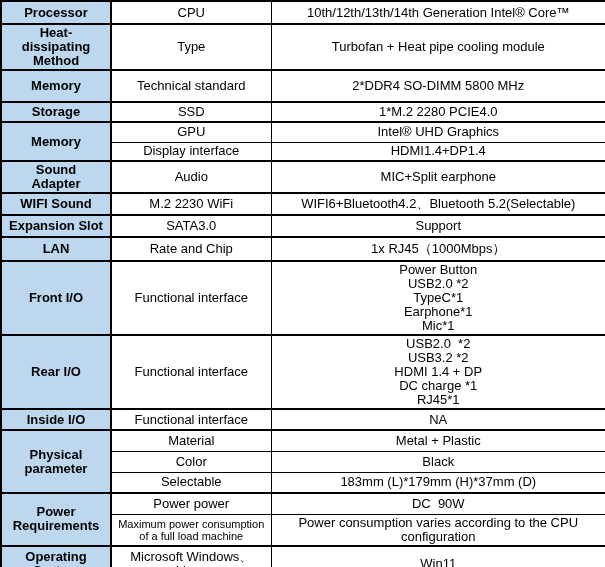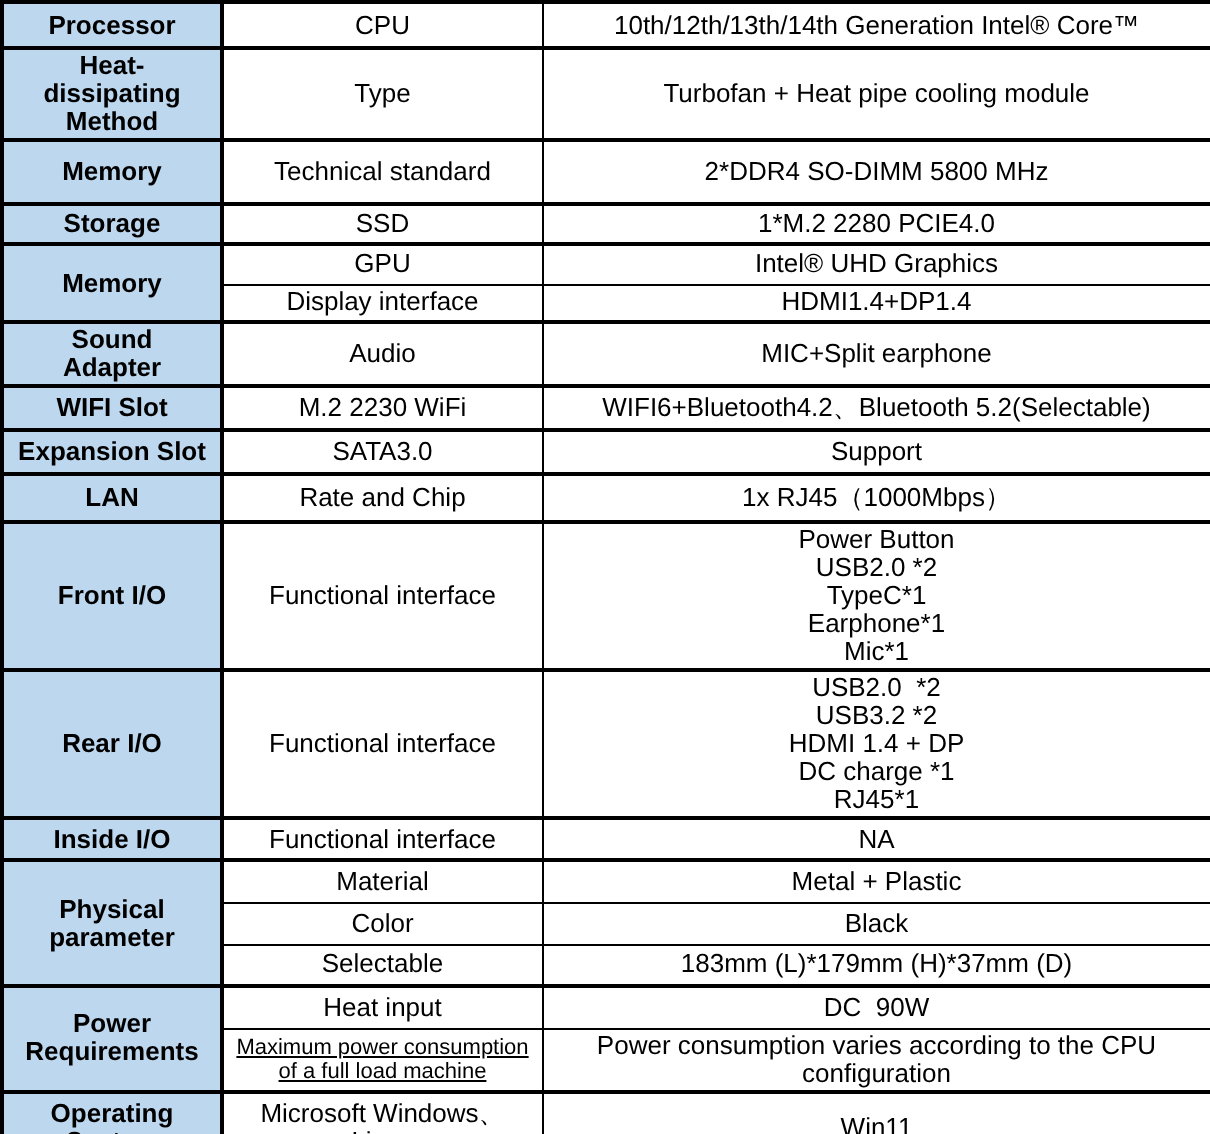--- a/index.html
+++ b/index.html
@@ -29,21 +29,21 @@
     overflow: hidden;
   }
   th.cat {
     background: #BDD7EE;          
     font-weight: bold;
     font-size: 13px;
     border-right: 2px solid #000;
     white-space: pre-line;
   }
   td.attr, td.val { white-space: pre-wrap; }
-  td.small { font-size: 11px; line-height: 12px; padding: 1px 2px; text-decoration: underline; }
+  td.small { font-size: 11px; line-height: 12px; padding: 1px 2px; }
   tr.gs > th, tr.gs > td { border-top: 2px solid #000; }
 </style>
 </head>
 <body>
 
 <div class="page">
   <table class="spec">
     <colgroup>
         <col class="c1">
         <col class="c2">
@@ -87,21 +87,21 @@
     </tr>
 
     <tr class="gs" style="height:17px">
       <th class="cat">Sound
 Adapter</th>
       <td class="attr">Audio</td>
       <td class="val">MIC+Split earphone</td>
     </tr>
 
     <tr class="gs" style="height:22px">
-      <th class="cat">WIFI Slot</th>
+      <th class="cat">WIFI Sound</th>
       <td class="attr">M.2 2230 WiFi</td>
       <td class="val">WIFI6+Bluetooth4.2、Bluetooth 5.2(Selectable)</td>
     </tr>
 
     <tr class="gs" style="height:22px">
       <th class="cat">Expansion Slot</th>
       <td class="attr">SATA3.0</td>
       <td class="val">Support</td>
     </tr>
 
@@ -148,21 +148,21 @@
       <td class="val">Black</td>
     </tr>
     <tr style="height:21px">
       <td class="attr">Selectable</td>
       <td class="val">183mm (L)*179mm (H)*37mm (D)</td>
     </tr>
 
     <tr class="gs" style="height:21px">
       <th class="cat" rowspan="2">Power
 Requirements</th>
-      <td class="attr">Heat input</td>
+      <td class="attr">Power power</td>
       <td class="val">DC  90W</td>
     </tr>
     <tr style="height:25px">
       <td class="attr small">Maximum power consumption
 of a full load machine</td>
       <td class="val">Power consumption varies according to the CPU configuration</td>
     </tr>
 
     <tr class="gs" style="height:37px">
       <th class="cat">Operating

